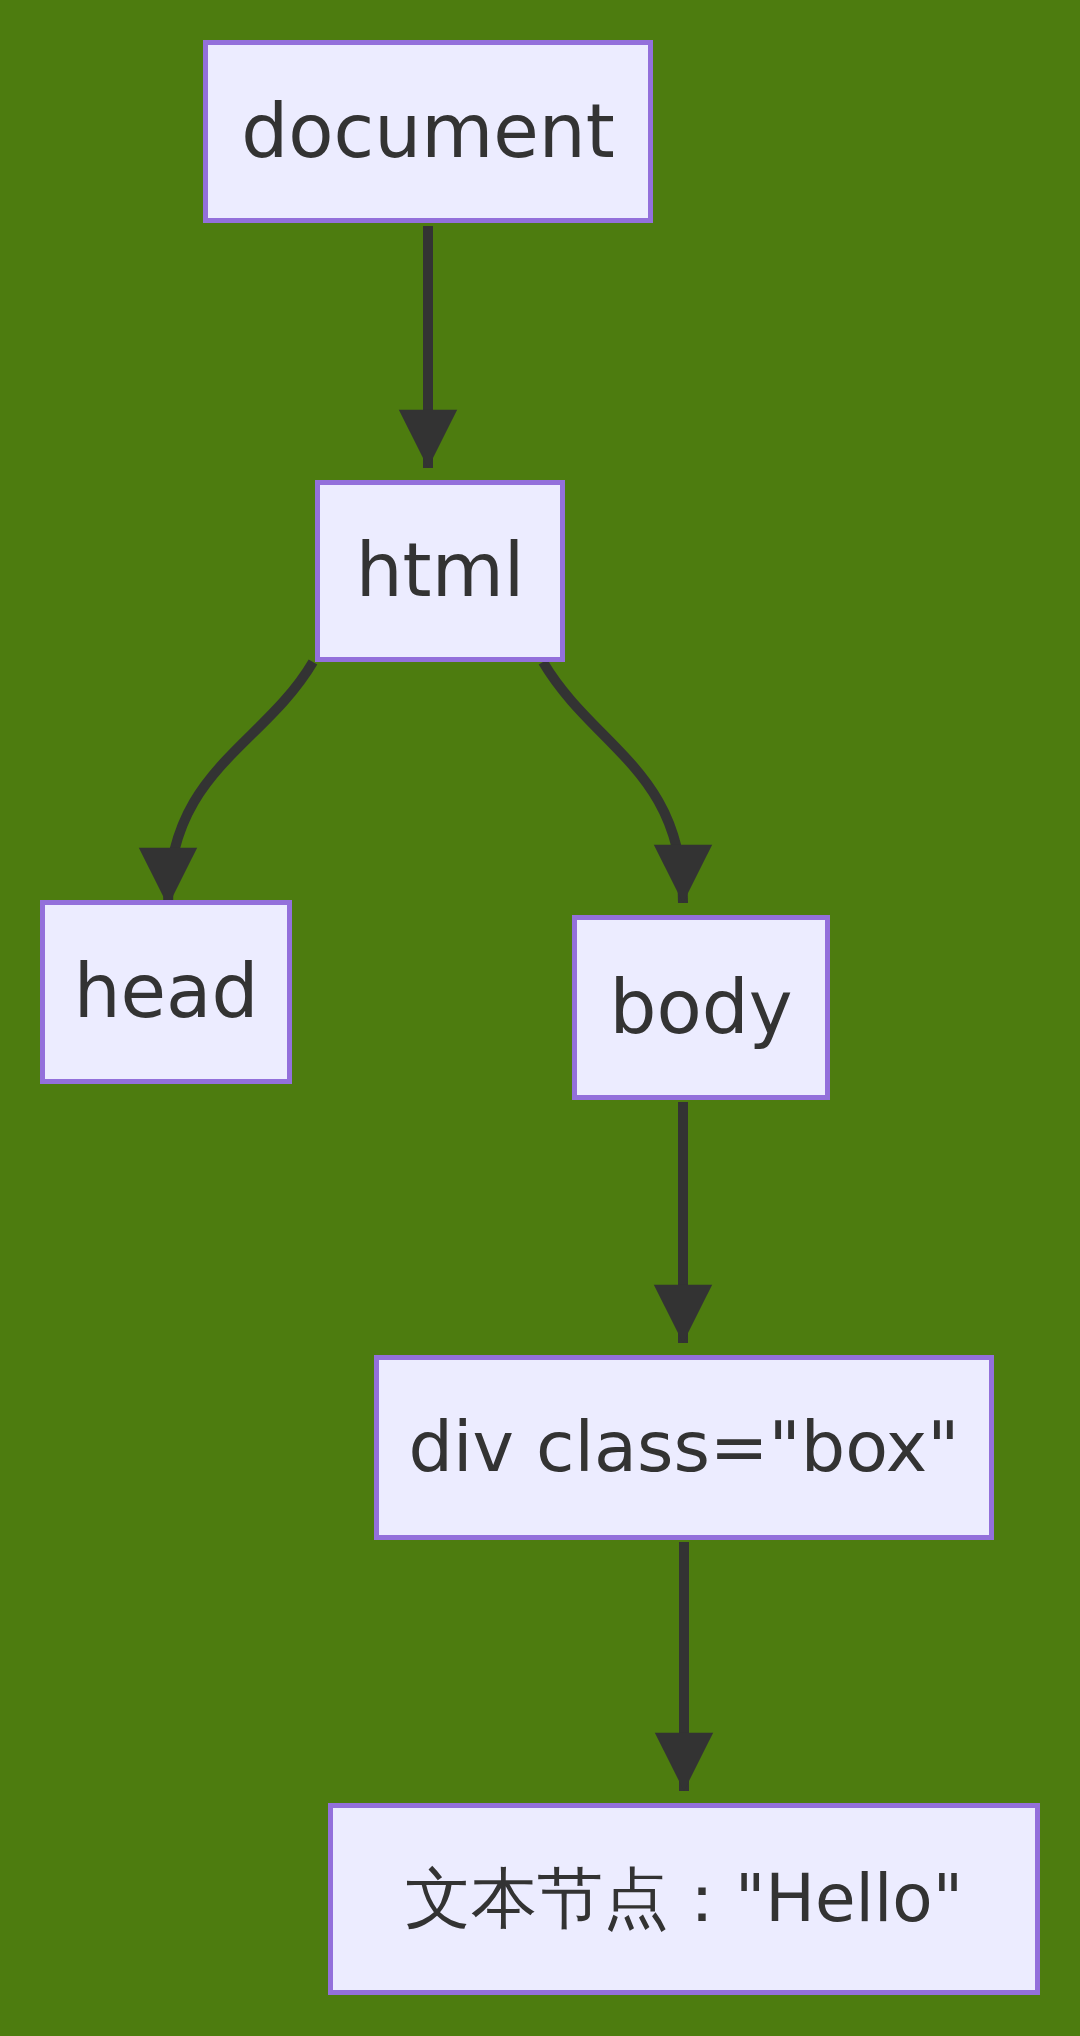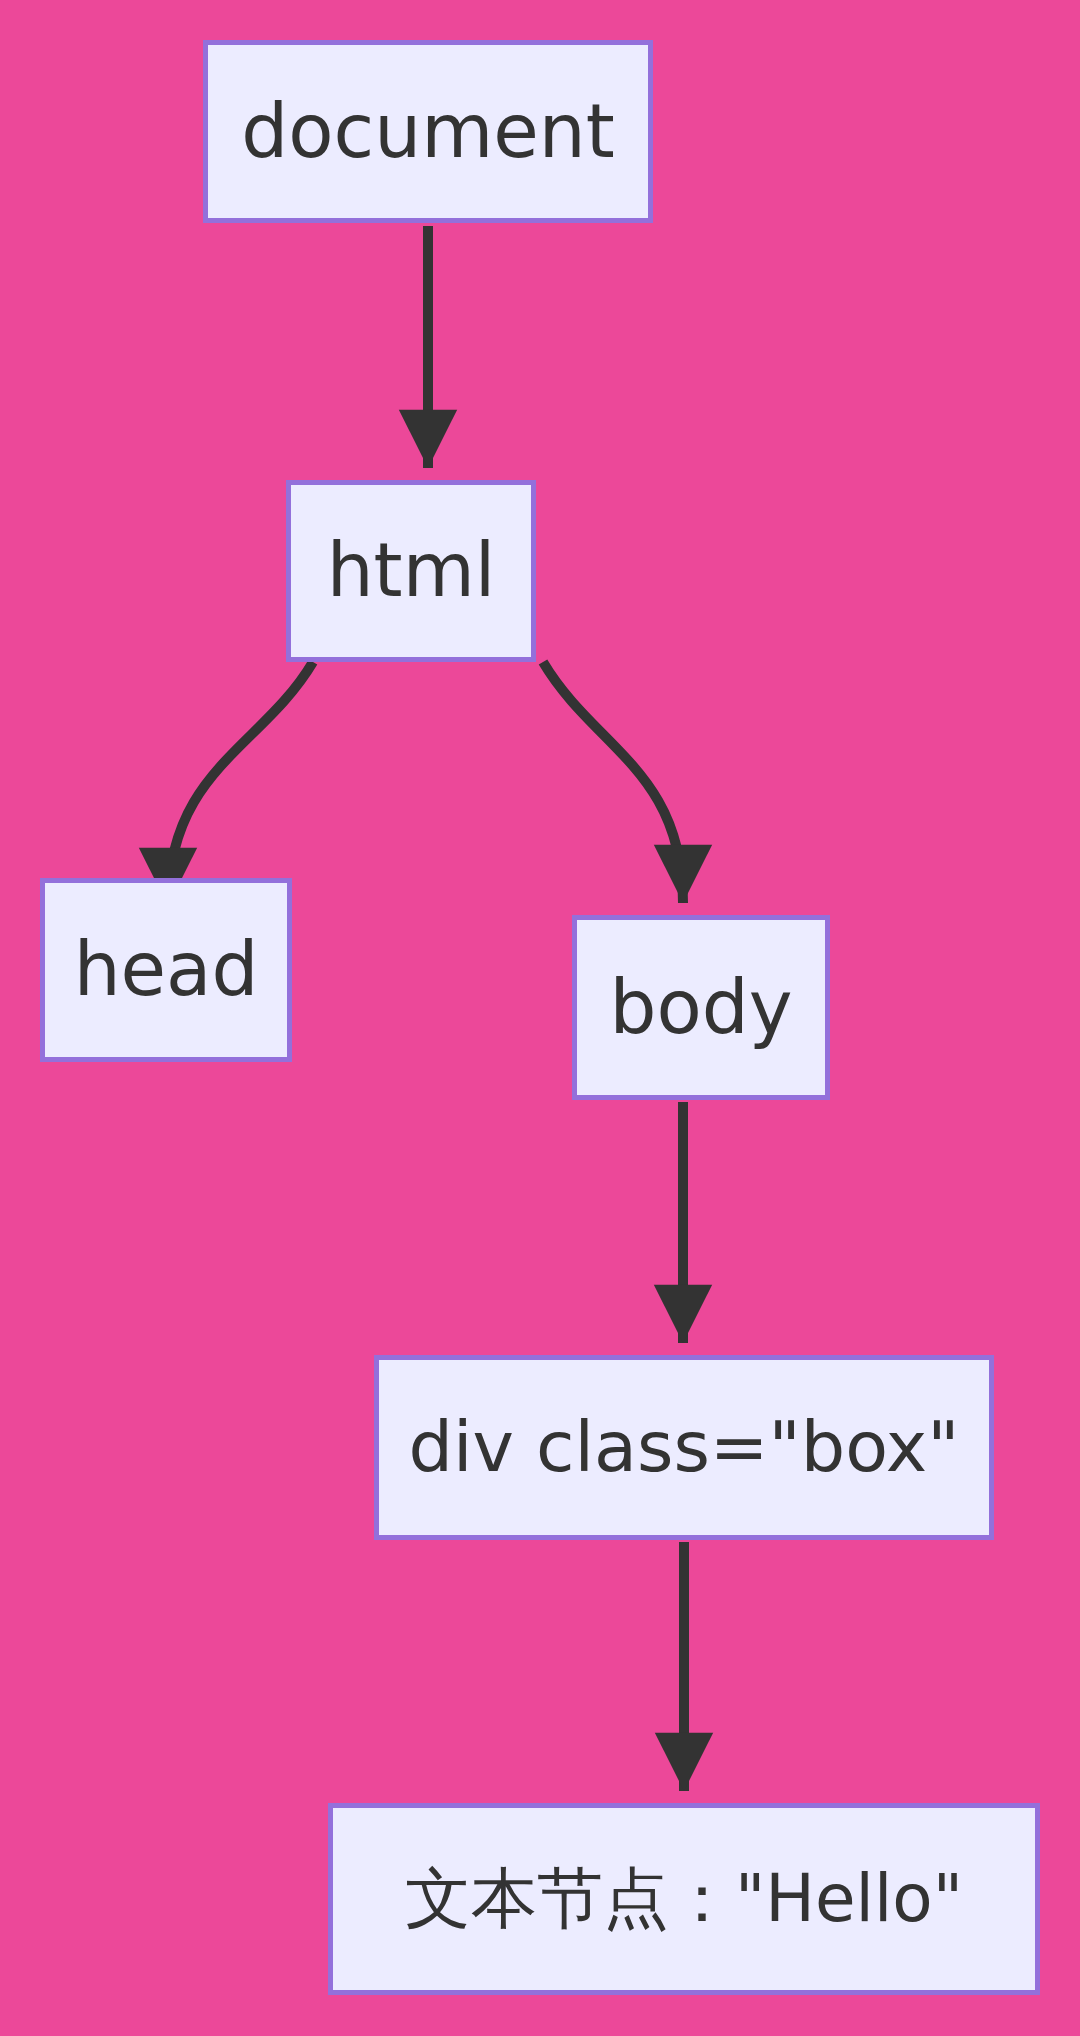--- a/index.html
+++ b/index.html
@@ -1,20 +1,20 @@
 <!DOCTYPE html>
 <html><head>
 <meta charset="utf-8">
 <style>
   html, body { margin: 0; padding: 0; background: #f6f5f5; }
   .canvas {
     position: relative;
     width: 1080px;
     height: 2036px;
-    background: #ec4899;
+    background: #4d7c0f;
     overflow: hidden;
     font-family: "DejaVu Sans", "Liberation Sans", sans-serif;
   }
   .edges {
     position: absolute;
     left: 0; top: 0;
     width: 1080px; height: 2036px;
     pointer-events: none;
   }
   .edge {
@@ -30,22 +30,22 @@
     color: #333333;
     display: flex;
     align-items: center;
     justify-content: center;
     text-align: center;
     white-space: nowrap;
     font-size: 74px;
     line-height: 1.1;
   }
   #node-document { left: 203px; top:  40px; width: 450px; height: 183px; }
-  #node-html     { left: 286px; top: 480px; width: 250px; height: 182px; }
-  #node-head     { left:  40px; top: 878px; width: 252px; height: 184px; }
+  #node-html     { left: 315px; top: 480px; width: 250px; height: 182px; }
+  #node-head     { left:  40px; top: 900px; width: 252px; height: 184px; }
   #node-body     { left: 572px; top: 915px; width: 258px; height: 185px; }
   #node-divbox   { left: 374px; top: 1355px; width: 620px; height: 185px; font-size: 70px; }
   #node-textnode { left: 328px; top: 1803px; width: 712px; height: 192px; font-size: 66px; }
 </style>
 </head>
 <body>
 
 <div class="canvas">
 
   <svg class="edges" viewBox="0 0 1080 2036" xmlns="http://www.w3.org/2000/svg">

